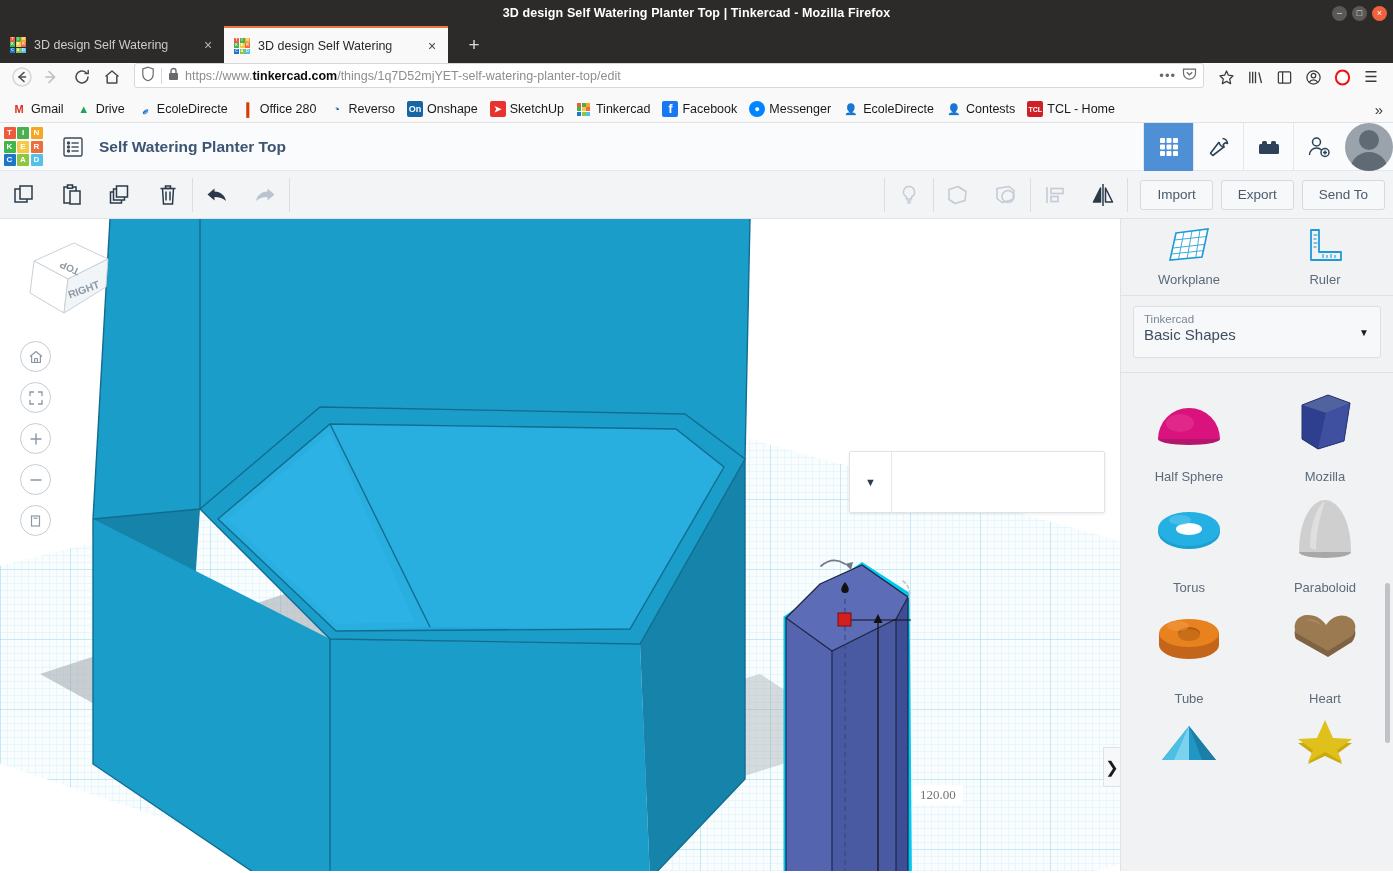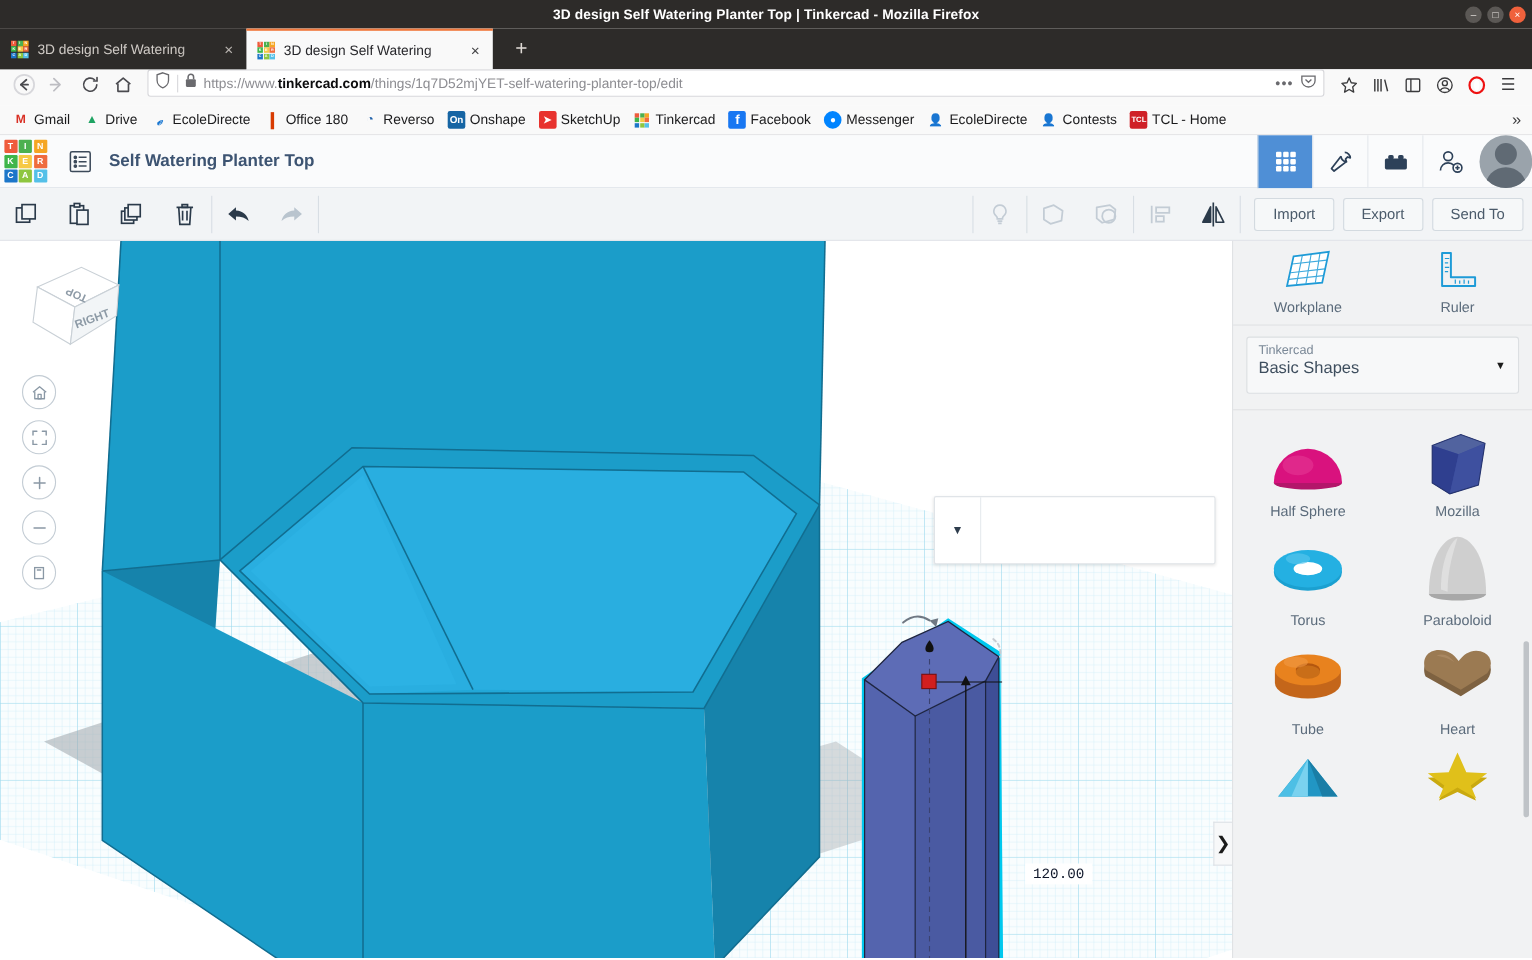--- a/index.html
+++ b/index.html
@@ -126,22 +126,22 @@
               border-right: 1px solid #e6eaee; color: #2e3d4d; font-size: 11px; }
   .sp-body { flex: 1 1 auto; padding-left: 12px; position: relative; height: 60px; }
   .sp-title { font-size: 13.5px; font-weight: bold; color: #34465a; margin-top: 7px; }
   .sp-swatches { display: flex; gap: 9px; margin-top: 7px; align-items: center; }
   .sw { width: 24px; height: 24px; border-radius: 50%; }
   .sw.solid { background: #3f51a8; box-shadow: 0 0 0 2px #fff, 0 0 0 4px #9fc4e8; }
   .sw.hole { background: repeating-linear-gradient(135deg,#c9cdd1 0 3px,#eef0f2 3px 6px); border: 1px solid #bfc4c9; }
   .sp-icons { position: absolute; right: 14px; top: 26px; display: flex; gap: 20px; color: #445668; }
 
   
-  .dimlabel { position: absolute; left: 932px; top: 566px; background: #fff; padding: 2px 7px;
-              font-size: 13px; color: #0f172a; font-family: Liberation Mono, monospace; }
+  .dimlabel { position: absolute; left: 913px; top: 566px; background: #fff; padding: 2px 7px;
+              font-size: 13px; color: #737373; font-family: Liberation Serif, serif; }
 
   
   .collapse-handle { position: absolute; right: 0; top: 528px; width: 17px; height: 40px;
                      background: #f7f8f9; border: 1px solid #dde2e7; border-right: none;
                      display: flex; align-items: center; justify-content: center;
                      font-size: 16px; color: #1b1b1b; }
 
   
   .sidebar { width: 273px; height: 652px; background: #f1f2f3; border-left: 1px solid #e0e2e4;
              display: flex; flex-direction: column; position: relative; }
@@ -151,21 +151,21 @@
   .sb-tool span { font-size: 13px; color: #5b6b7b; }
   .sb-sep { height: 1px; background: #e0e2e4; }
   .sb-select { margin: 10px 12px 0; height: 52px; background: #f7f8f9; border: 1px solid #dcdfe2;
                border-radius: 3px; padding: 6px 10px; position: relative; }
   .sb-select .lbl { font-size: 11.5px; color: #7a8897; }
   .sb-select .val { font-size: 15px; color: #3e4e5e; margin-top: 1px; }
   .sb-select .car { position: absolute; right: 11px; top: 20px; font-size: 10px; color: #1b1b1b; }
   .sb-grid { flex: 1 1 auto; overflow: hidden; padding-top: 12px; position: relative; }
   .shape-row { display: flex; }
   .shape-cell { flex: 1 1 0; display: flex; flex-direction: column; align-items: center; padding: 6px 0 4px; }
-  .shape-cell .sname { font-size: 13px; color: #5b6b7b; margin-top: 4px; }
+  .shape-cell .sname { font-size: 13px; color: #5b6b7b; margin-top: 16px; }
   .sb-scroll { position: absolute; right: 3px; top: 210px; width: 5px; height: 160px;
                background: #bfc3c7; border-radius: 3px; }
 
   
   .bottom-strip { height: 88px; background: #fff; position: relative; }
 </style>
 </head>
 <body>
 
 <div class="titlebar">
@@ -316,21 +316,21 @@
   <div class="bm">
       <span class="ic" style="color:#1ea362">▲</span>
       <span>Drive</span>
     </div>
   <div class="bm">
       <span class="ic" style="color:#1876d1;font-style:italic">ℯ</span>
       <span>EcoleDirecte</span>
     </div>
   <div class="bm">
       <span class="ic" style="color:#d83b01;font-size:15px">❙</span>
-      <span>Office 180</span>
+      <span>Office 280</span>
     </div>
   <div class="bm">
       <span class="ic" style="color:#1d5fa8">◔</span>
       <span>Reverso</span>
     </div>
   <div class="bm">
       <span class="ic" style="background:#1665a4;color:#fff;font-size:9px">On</span>
       <span>Onshape</span>
     </div>
   <div class="bm">

